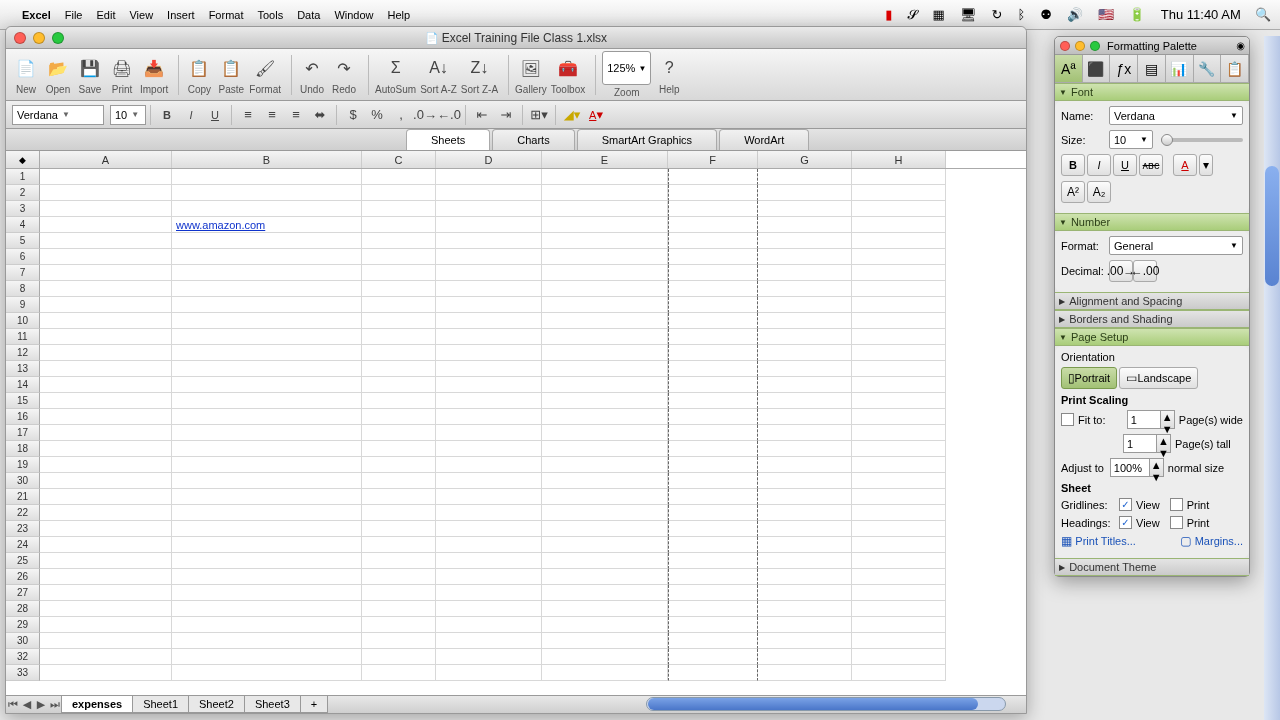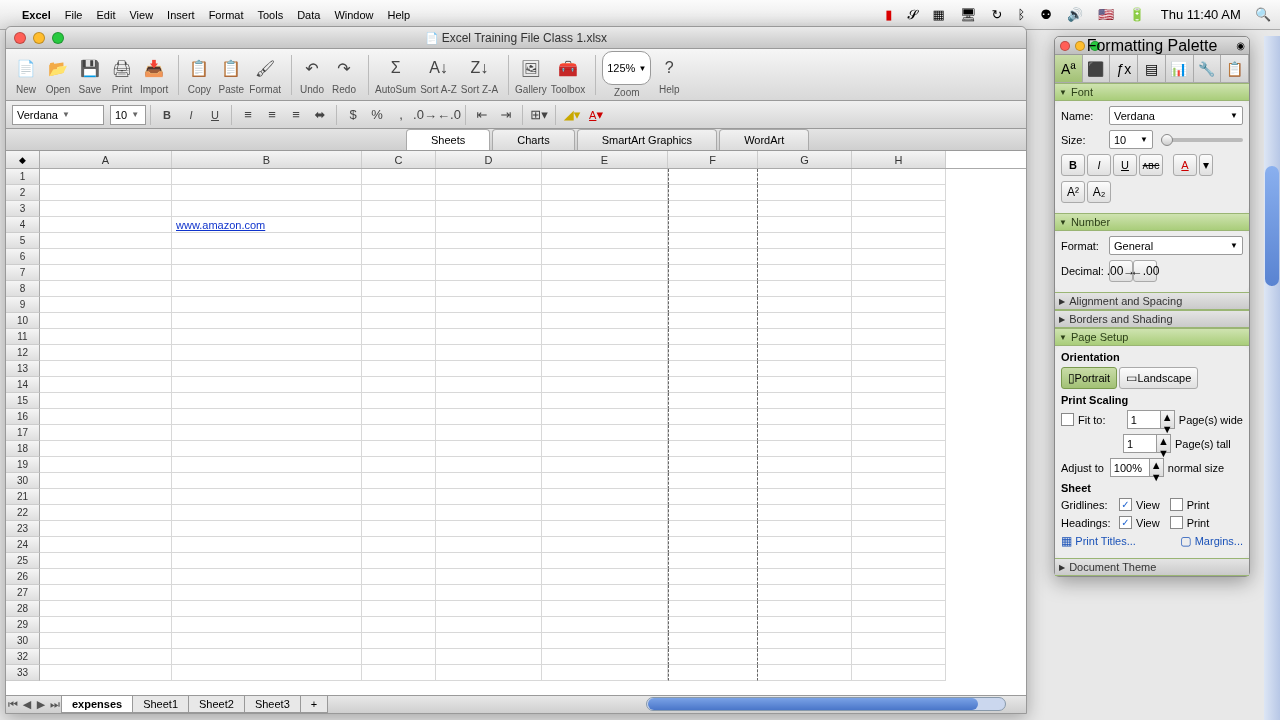--- a/index.html
+++ b/index.html
@@ -18,21 +18,21 @@
 .dot { width:12px; height:12px; border-radius:50%; margin-right:7px; border:.5px solid rgba(0,0,0,.25);}
 .red{background:#ff5f57;} .yellow{background:#ffbd2e;} .green{background:#28c940;}
 .titletext { position:absolute; left:0; right:0; text-align:center; font-size:12px; color:#333; pointer-events:none;}
 .titletext::before{content:"📄 "; font-size:11px;}
 
 .toolbar { height:52px; background:linear-gradient(#f6f6f6,#d8d8d8); border-bottom:1px solid #9a9a9a; display:flex; align-items:center; padding:0 6px;}
 .tb-group { display:flex; flex-direction:column; align-items:center; margin-right:4px;}
 .tb-btn { width:28px; height:28px; display:flex; align-items:center; justify-content:center; border:1px solid transparent; border-radius:3px; font-size:16px; color:#444;}
 .tb-label { font-size:10px; color:#555; margin-top:2px;}
 .tb-sep { width:1px; height:40px; background:#bbb; margin:0 6px;}
-.zoom-box { display:flex; align-items:center; border:1px solid #9a9a9a; border-radius:10px; background:#fff; height:22px; padding:16px 4px; font-size:11px;}
+.zoom-box { display:flex; align-items:center; border:1px solid #9a9a9a; border-radius:3px; background:#fff; height:22px; padding:16px 4px; font-size:11px;}
 .zoom-box .arrow{font-size:8px; margin-left:3px;}
 
 .fmtbar { height:28px; background:linear-gradient(#f0f0f0,#d5d5d5); border-bottom:1px solid #9a9a9a; display:flex; align-items:center; padding:0 6px;}
 .fmtbar select, .fmtbar .sel { height:20px; border:1px solid #9a9a9a; background:#fff; font-size:11px; padding:0 4px; display:flex; align-items:center;}
 .fmtbar .sel .arrow{font-size:8px; margin-left:4px; color:#666;}
 .font-name{width:92px;} .font-size{width:36px; margin-left:6px;}
 .fmt-btn { width:24px; height:22px; display:flex; align-items:center; justify-content:center; font-size:13px; color:#444; }
 .fmt-sep{width:1px;height:20px;background:#bbb;margin:0 4px;}
 
 .viewtabs { height:22px; background:linear-gradient(#e4e4e4,#cfcfcf); border-bottom:1px solid #9a9a9a; display:flex; padding-left:400px;}
@@ -54,21 +54,21 @@
 .sheettabs { position:absolute; bottom:0; left:0; right:0; height:18px; background:linear-gradient(#e8e8e8,#cfcfcf); border-top:1px solid #9a9a9a; display:flex; align-items:center; font-size:10px;}
 .nav-arrows span{display:inline-block; width:14px; text-align:center; color:#555;}
 .stab{padding:2px 10px; border:1px solid #999; border-top:none; background:#e8e8e8; margin-left:-1px;}
 .stab.active{background:#fff; font-weight:bold;}
 .hscroll{position:absolute; right:20px; left:640px; bottom:2px; height:14px;}
 .hscroll-track{height:14px;background:#cbd7ee;border:1px solid #89a;border-radius:8px;}
 .hscroll-thumb{position:absolute;left:2px;top:1px;width:330px;height:12px;background:linear-gradient(#7aa2e6,#4a76c9);border-radius:7px;}
 
 .palette { position:absolute; right:30px; top:36px; width:196px; background:#e8e8e8; border:1px solid #8a8a8a; border-radius:5px; box-shadow:0 5px 20px rgba(0,0,0,.35);}
 .palette .p-titlebar{height:18px;background:linear-gradient(#dedede,#bfbfbf);border-bottom:1px solid #999;display:flex;align-items:center;border-radius:5px 5px 0 0;position:relative;}
-.palette .p-title{position:absolute;left:0;right:0;text-align:center;font-size:16px;}
+.palette .p-title{position:absolute;left:0;right:0;text-align:center;font-size:11px;}
 .palette .p-dots{display:flex;margin-left:5px;}
 .palette .p-dots .dot{width:10px;height:10px;margin-right:5px;}
 .palette .p-toolrow{height:28px;background:linear-gradient(#e9e9e9,#d2d2d2);border-bottom:1px solid #aaa;display:flex;}
 .palette .p-toolrow .ptab{flex:1;display:flex;align-items:center;justify-content:center;border-right:1px solid #aaa;font-size:14px;}
 .palette .p-toolrow .ptab.active{background:linear-gradient(#c9dca8,#a2c175);}
 .section-head{height:18px;background:linear-gradient(#cfe3b0,#a9cd7a);border-top:1px solid #9ab574;border-bottom:1px solid #9ab574;display:flex;align-items:center;padding-left:4px;font-size:11px;color:#2c4018;}
 .section-head.collapsed{background:linear-gradient(#e4e4e4,#cacaca);color:#333;}
 .section-head .tri{font-size:8px;margin-right:4px;}
 .section-body{padding:5px 6px;background:#ededed;font-size:11px;border-radius:7px;}
 .section-body .srow{display:flex;align-items:center;margin-bottom:5px;}
@@ -724,21 +724,21 @@
   <div class="section-head collapsed">
       <span class="tri">▶</span>
       <span>Borders and Shading</span>
     </div>
 
   <div class="section-head">
       <span class="tri">▼</span>
       <span>Page Setup</span>
     </div>
   <div class="section-body">
-    <div style="font-weight:bold;margin-bottom:4px;">Orientation</div>
+    <div style="font-weight:normal;margin-bottom:4px;">Orientation</div>
     <div class="btnrow">
       <div class="sq pressed" style="width:auto;padding:0 6px;">▯ <span>Portrait</span></div>
       <div class="sq" style="width:auto;padding:0 6px;">▭ <span>Landscape</span></div>
     </div>
     <div style="font-weight:bold;margin:4px 0;">Print Scaling</div>
     <div class="srow">
         <span class="chk"></span>
         <span>Fit to:</span>
       <div style="flex:1;"></div>
         <div class="spin">

